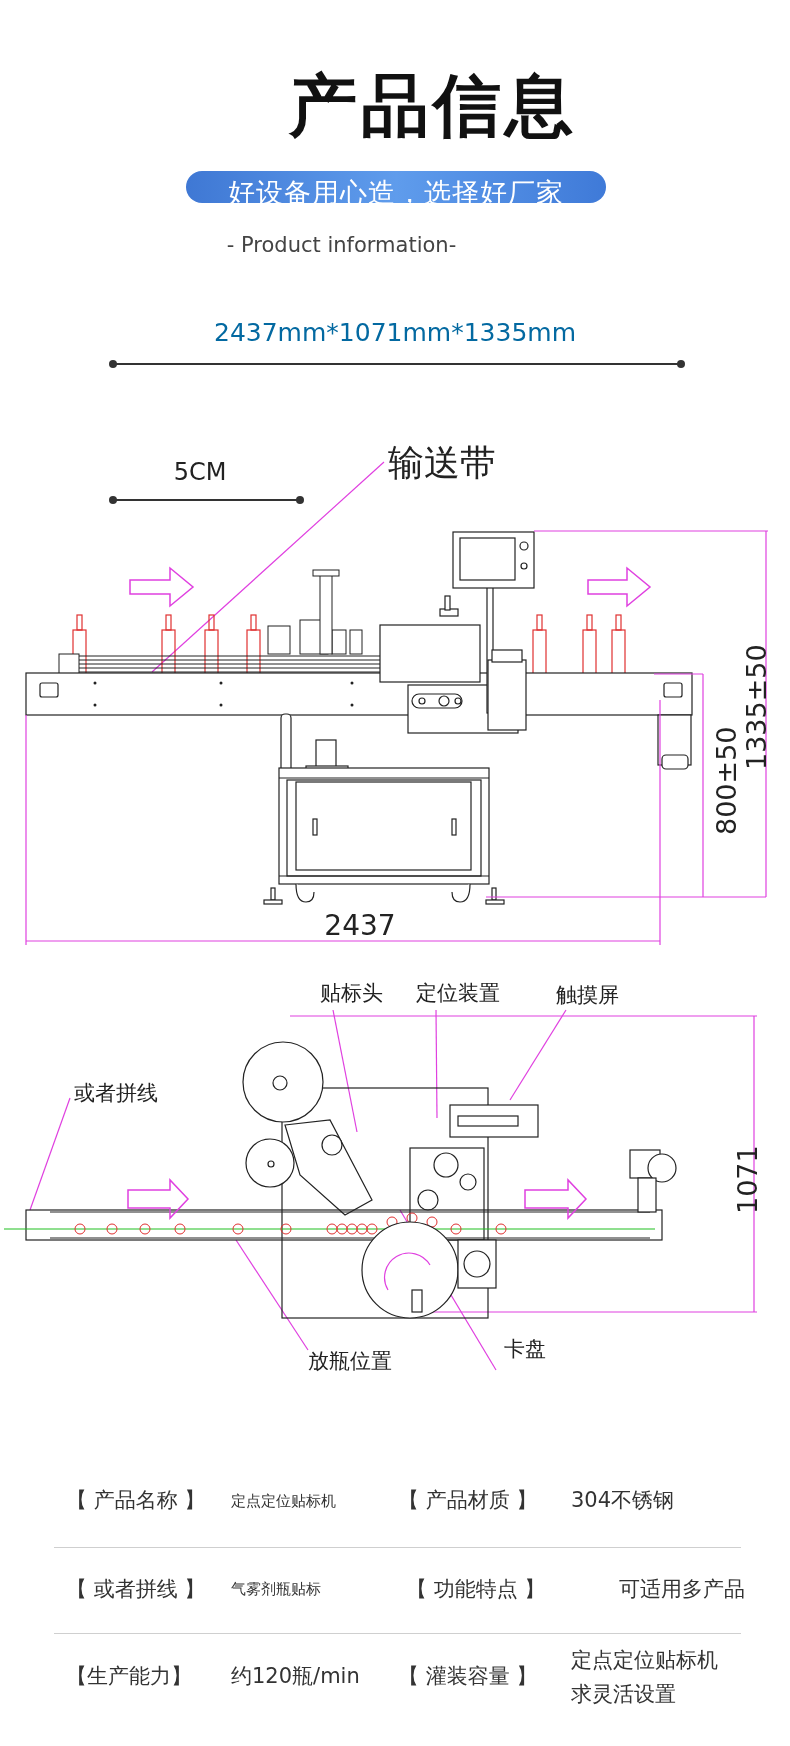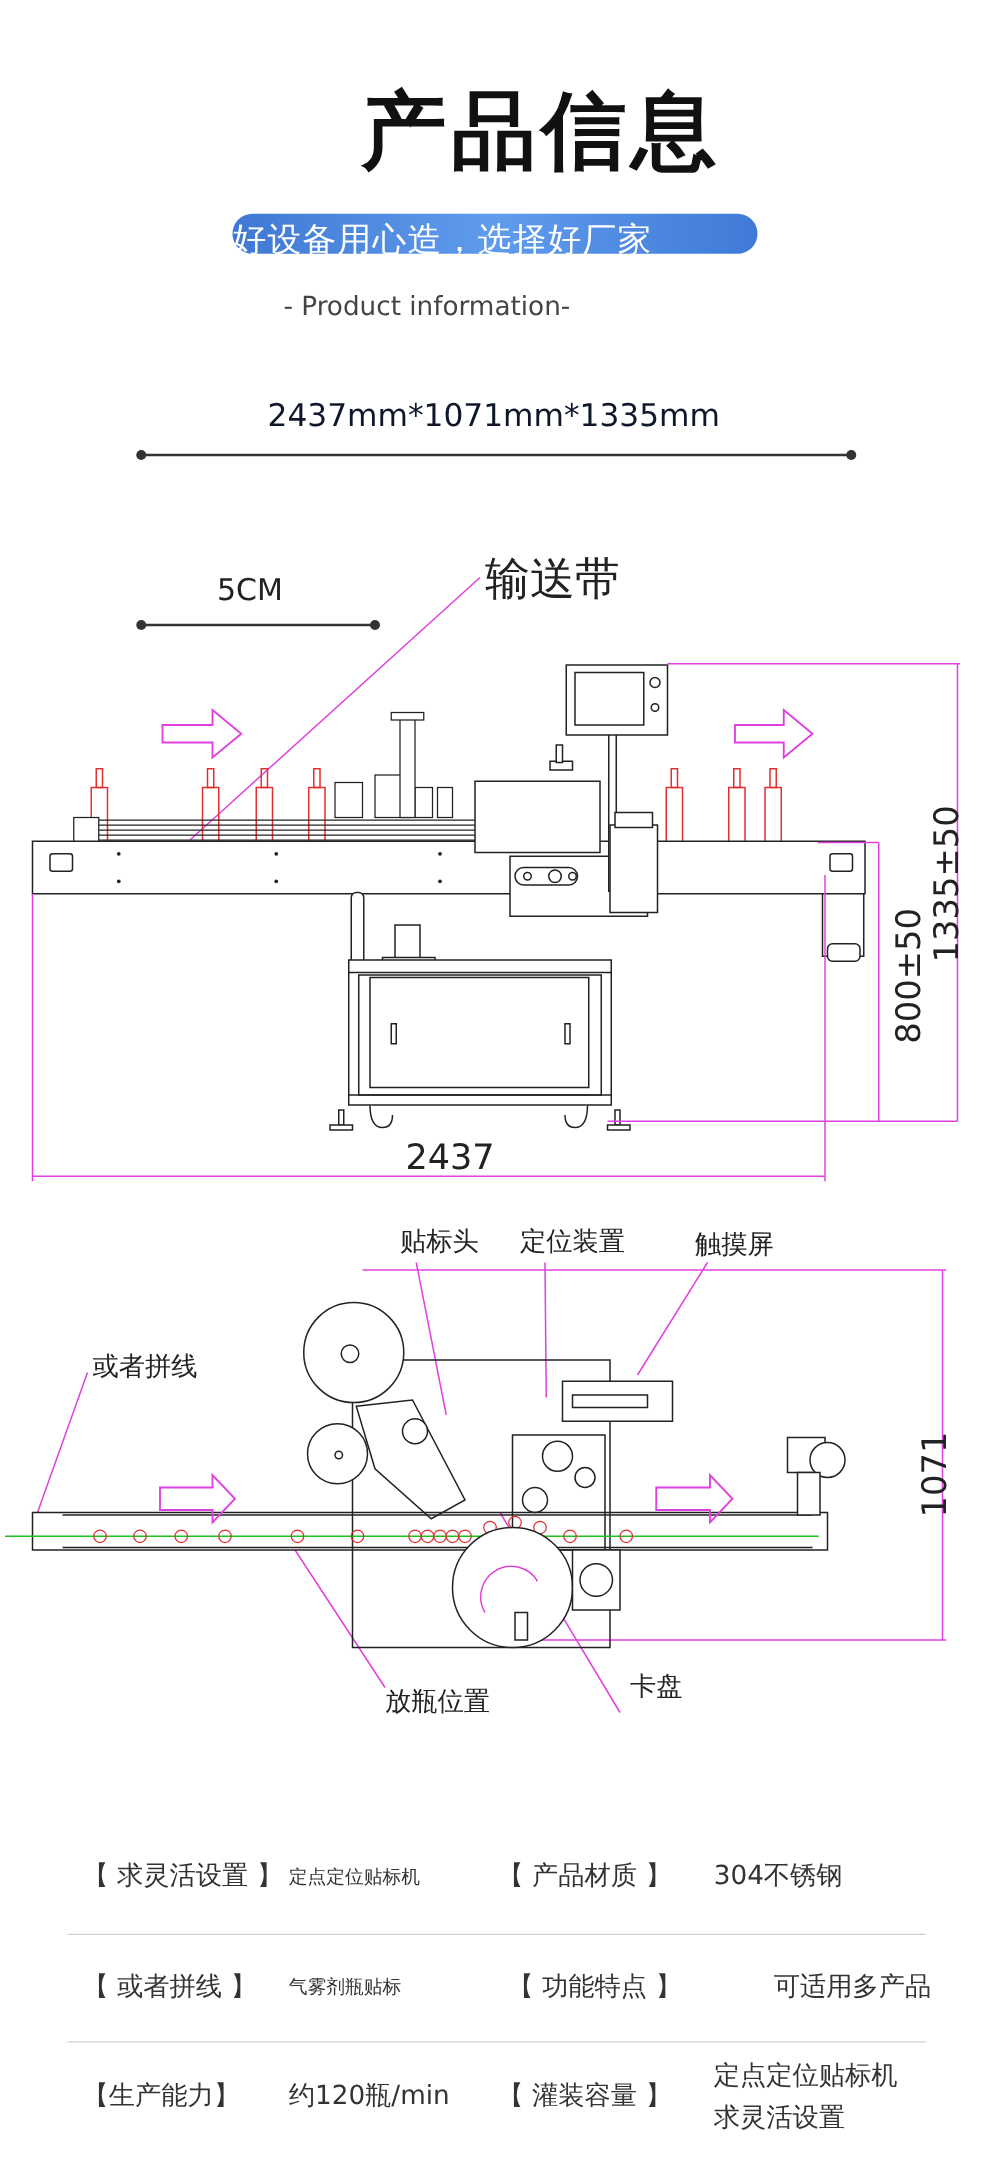--- a/index.html
+++ b/index.html
@@ -3,23 +3,23 @@
 <meta charset="utf-8">
 <style>
   html, body { margin: 0; padding: 0; background: #ffffff; }
   body { width: 790px; height: 1746px; position: relative; overflow: hidden;
          font-family: "DejaVu Sans", sans-serif; color: #222; }
   .abs { position: absolute; }
   .title { left: 0; width: 790px; top: 72px; text-align: center;
            font-size: 68px; font-weight: bold; color: #111; letter-spacing: 4px; line-height: 1; padding-left: 38px; }
   .pill { left: 186px; top: 171px; width: 420px; height: 32px; border-radius: 22px;
           background: linear-gradient(90deg, #3f78d4 0%, #5f9cec 50%, #3f7ad8 100%);
-          color: #fff; font-size: 27px; line-height: 44px; letter-spacing: 1px; }
+          color: #fff; font-size: 27px; line-height: 44px; text-align: center; letter-spacing: 1px; }
   .subtitle { left: 0; width: 683px; top: 233px; text-align: center; font-size: 21px; color: #444; }
-  .dims { left: 0; width: 790px; top: 318px; text-align: center; font-size: 25px; color: #0f172a; }
+  .dims { left: 0; width: 790px; top: 318px; text-align: center; font-size: 25px; color: #0369a1; }
   .rule-line { height: 2px; background: #333; }
   .dot { width: 8px; height: 8px; border-radius: 50%; background: #333; }
   svg text { font-family: "DejaVu Sans", sans-serif; }
   .spec { position: absolute; font-size: 21px; color: #333; }
   .spec.small { font-size: 15px; font-family: Liberation Serif, serif; }
   .sep { position: absolute; left: 54px; width: 687px; height: 1px; background: #cfcfcf; }
 </style>
 </head>
 <body>
 
@@ -245,21 +245,21 @@
     <circle cx="662" cy="1168" r="14"></circle>
     <rect x="638" y="1178" width="18" height="34"></rect>
   </g>
 
   <polygon points="128,1190 170,1190 170,1180 188,1199 170,1218 170,1208 128,1208" fill="none" stroke="#e040e0" stroke-width="1.5"></polygon>
   <polygon points="525,1190 568,1190 568,1180 586,1199 568,1218 568,1208 525,1208" fill="none" stroke="#e040e0" stroke-width="1.5"></polygon>
 </svg>
 
 <div>
   <div>
-    <div class="spec" style="left:66px;top:1486px;">【 求灵活设置 】</div>
+    <div class="spec" style="left:66px;top:1486px;">【 产品名称 】</div>
     <div class="spec small" style="left:231px;top:1492px;">定点定位贴标机</div>
     <div class="spec" style="left:398px;top:1486px;">【 产品材质 】</div>
     <div class="spec" style="left:571px;top:1486px;">304不锈钢</div>
   </div>
   <div class="sep" style="top:1547px;"></div>
   <div>
     <div class="spec" style="left:66px;top:1575px;">【 或者拼线 】</div>
     <div class="spec small" style="left:231px;top:1580px;">气雾剂瓶贴标</div>
     <div class="spec" style="left:406px;top:1575px;">【 功能特点 】</div>
     <div class="spec" style="left:571px;top:1575px;margin-left:48px;">可适用多产品</div>

